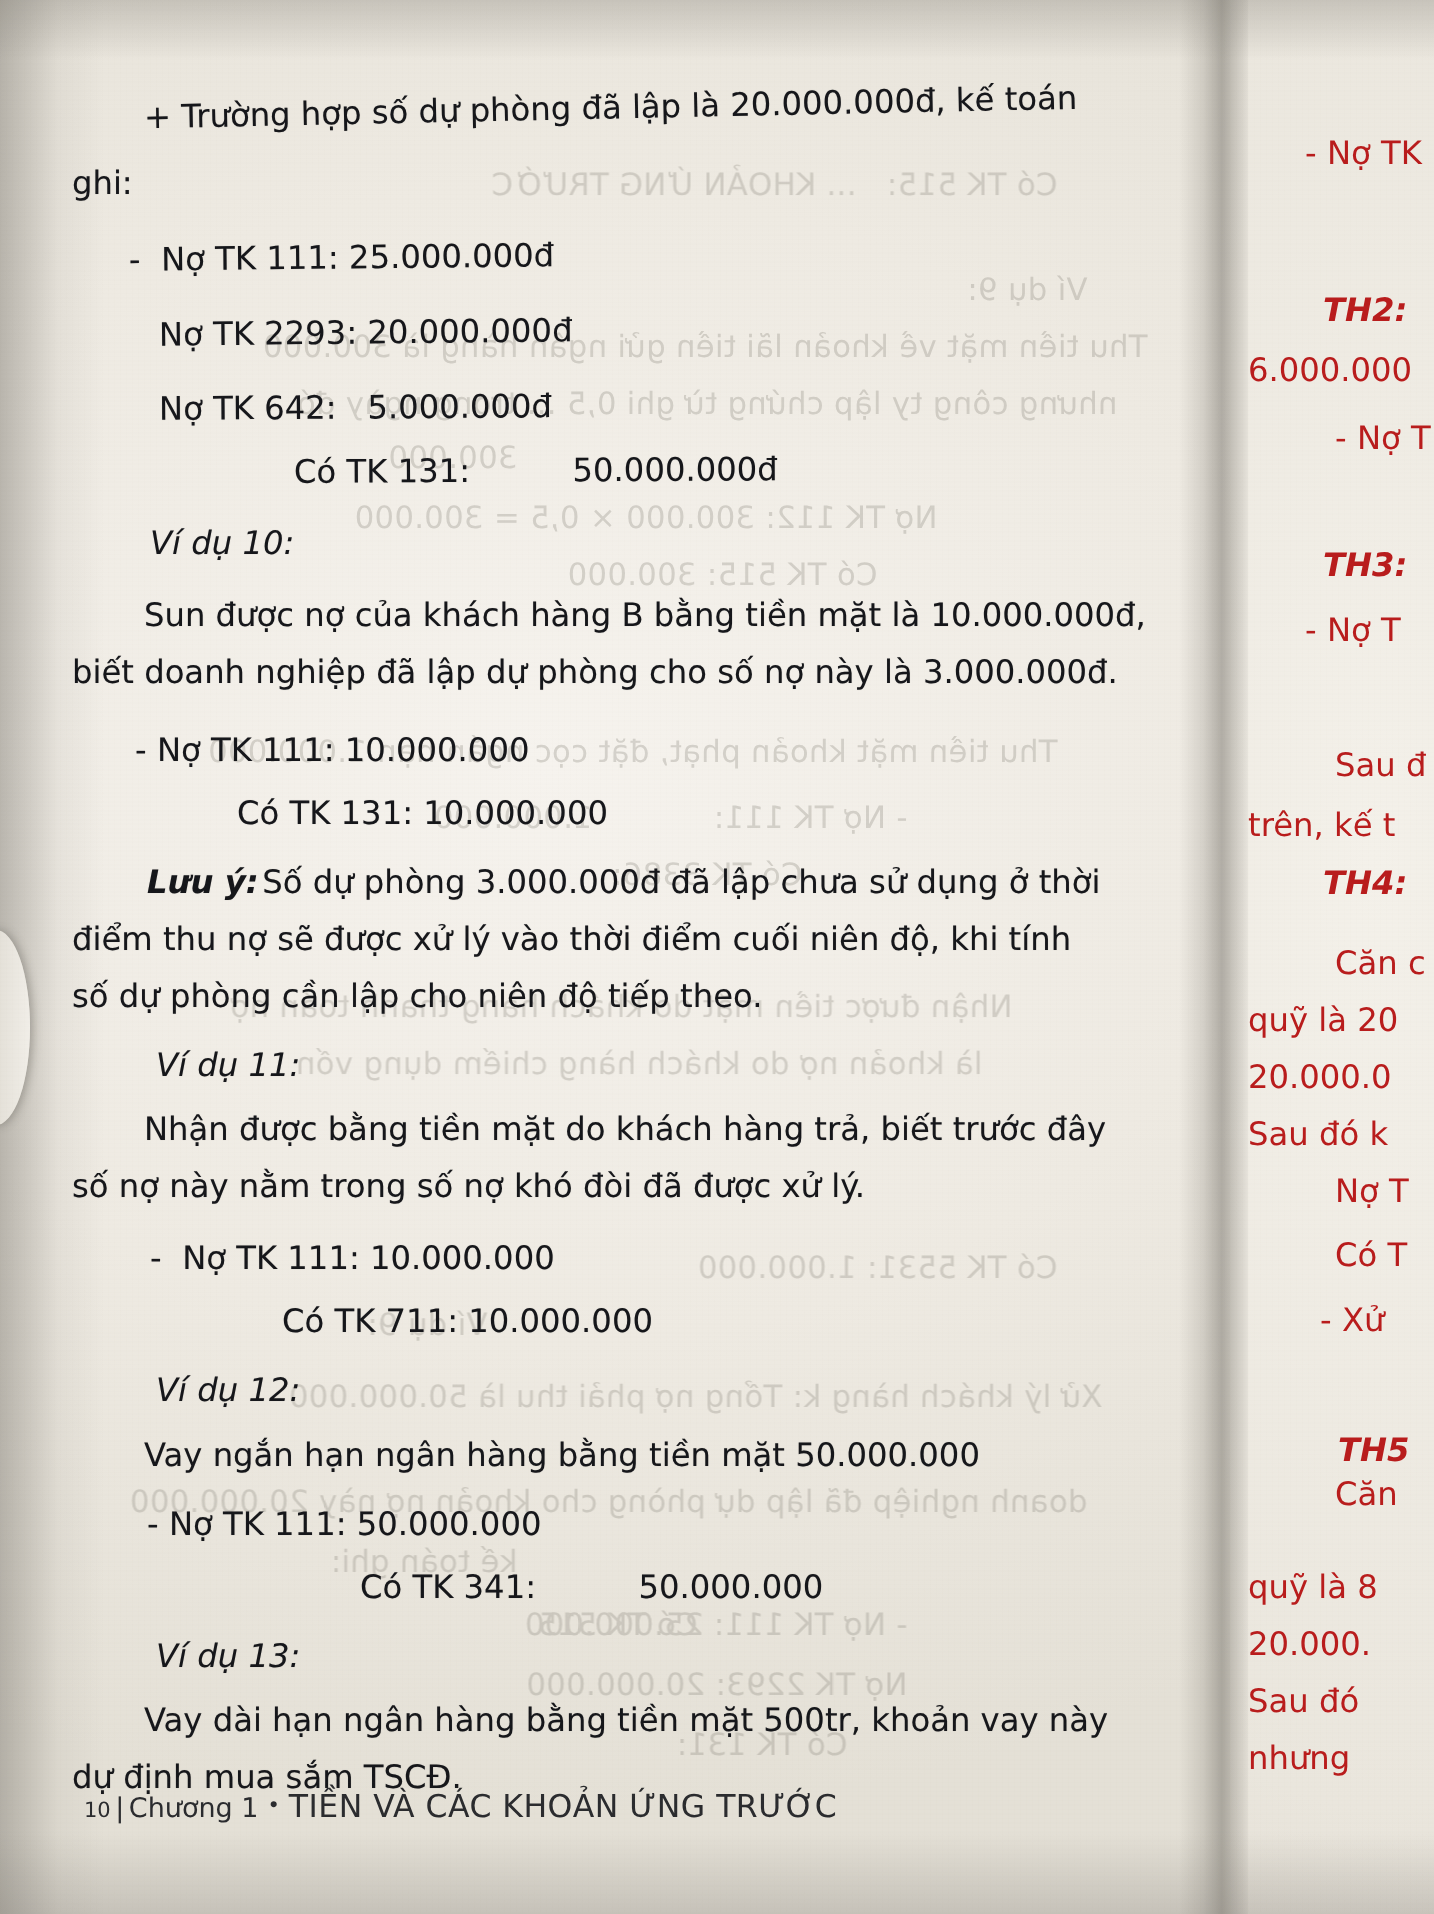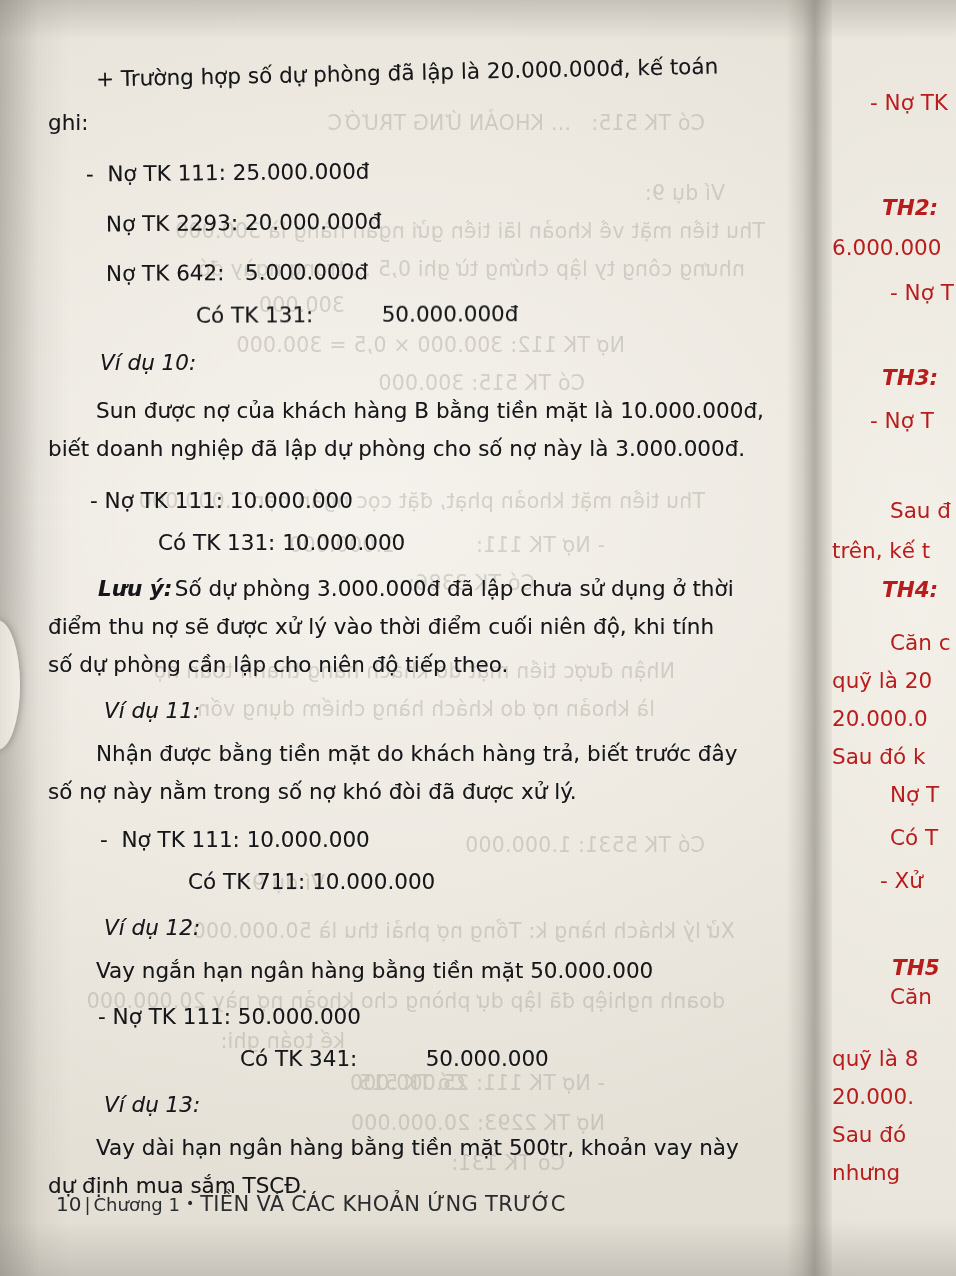--- a/index.html
+++ b/index.html
@@ -118,21 +118,21 @@
 
   
   .footer {
     position: absolute;
     left: 56px;
     top: 1192px;
     color: #2a2b2e;
     font-size: 18px;
     white-space: pre;
   }
-  .footer .pg { font-size: 20px; }
+  .footer .pg { font-size: 14px; }
   .footer .sep { padding: 0 3px; }
   .footer .chap { font-size: 18px; }
   .footer .dot { padding: 0 6px; font-size: 14px; vertical-align: 3px; }
   .footer .caps { font-size: 21px; letter-spacing: 0.3px; }
 
   
   .rcontent {
     position: absolute;
     left: 852px;
     top: 40px;

